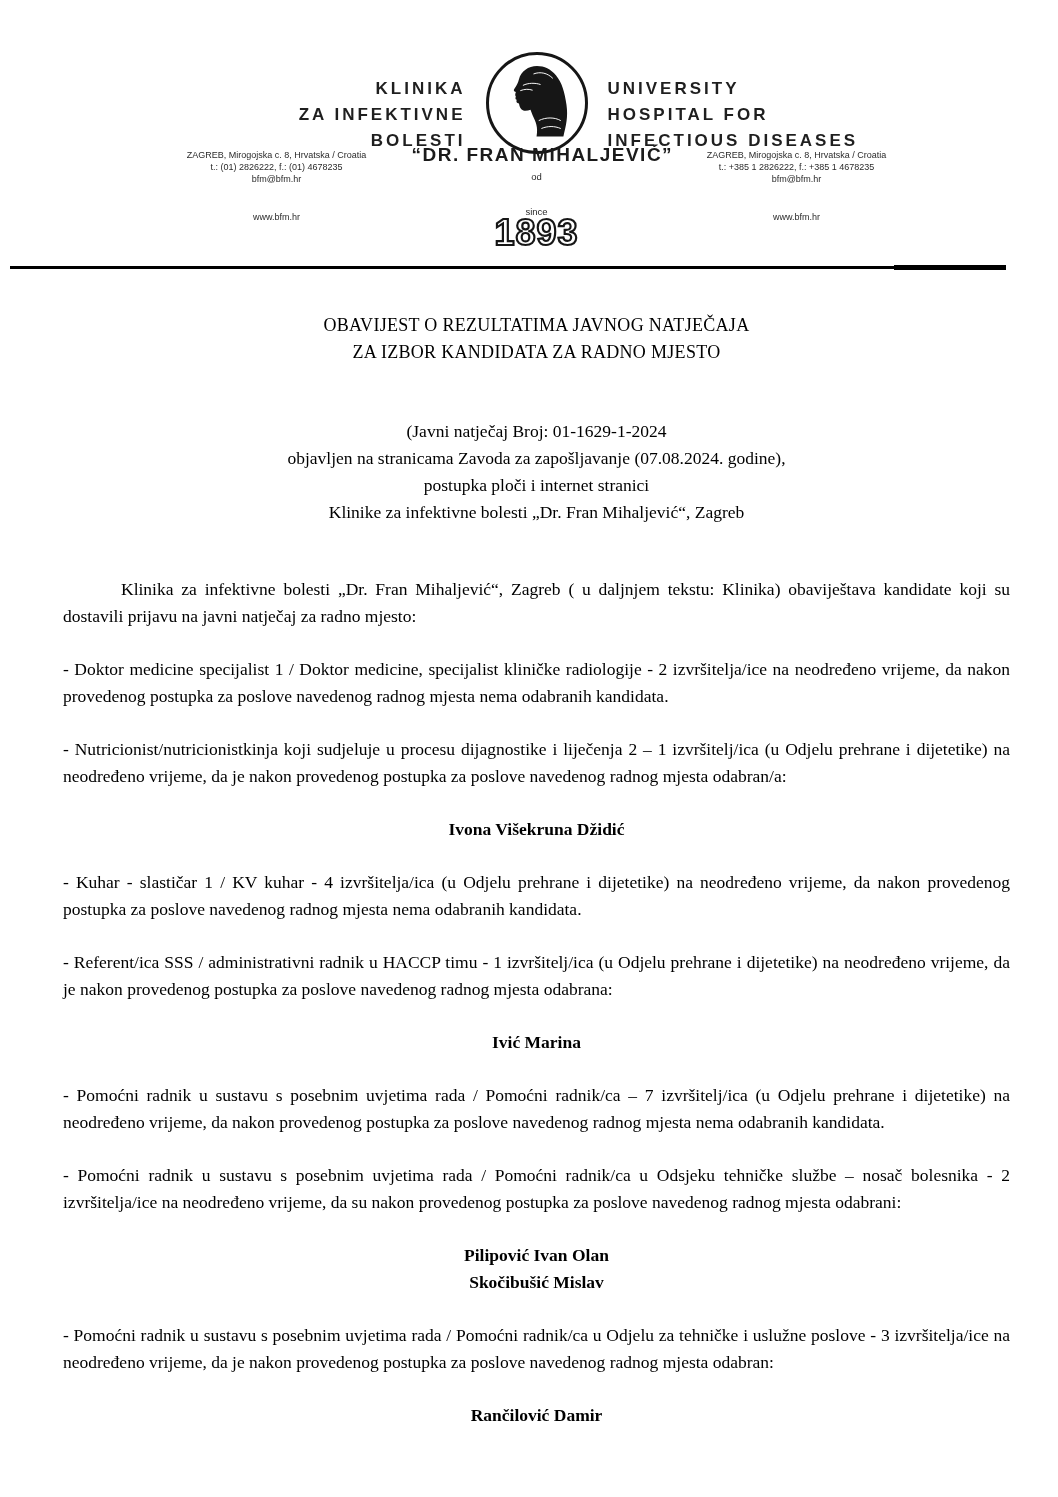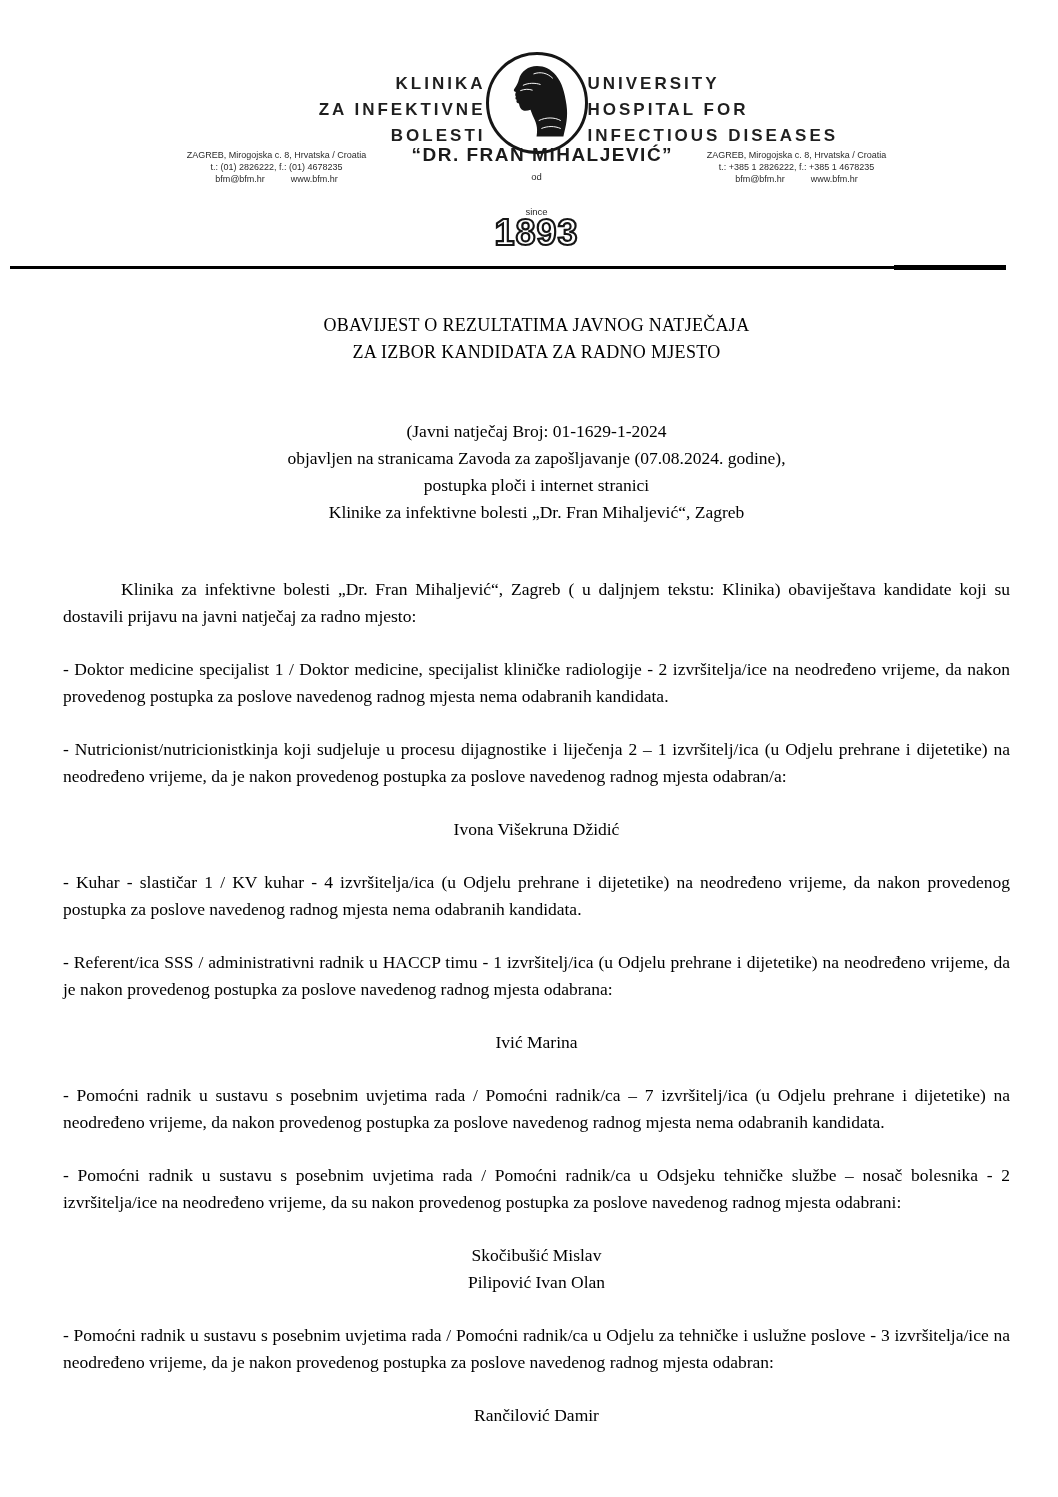--- a/index.html
+++ b/index.html
@@ -7,42 +7,42 @@
   body {
     width: 1058px; height: 1497px;
     background: #ffffff; color: #000;
     font-family: "Liberation Serif", serif;
     overflow: hidden;
   }
   .page { padding: 52px 48px 0 63px; }
 
   
   .hdr-row1 {
-    display: flex; justify-content: center; align-items: center;
-    font-family: "Liberation Sans", sans-serif;
+    display: flex; justify-content: center; align-items: flex-end;
+    gap: 20px; font-family: "Liberation Sans", sans-serif;
   }
   .org { font-size: 17px; font-weight: 600; letter-spacing: 3px;
          line-height: 26px; color: #1f1f1f; padding-top: 14px; white-space: nowrap; }
   .org.hr { text-align: right; width: 250px; }
   .org.en { text-align: left; width: 250px; }
 
   .logo-circle {
     width: 102px; height: 102px; border: 3px solid #161616; border-radius: 50%;
     display: flex; align-items: center; justify-content: center; flex: 0 0 auto;
     background: #fff;
   }
   .logo-circle svg { width: 88px; height: 88px; }
 
   .hdr-row2 {
     display: flex; justify-content: center; align-items: flex-start;
     gap: 16px; margin-top: -10px; font-family: "Liberation Sans", sans-serif;
   }
   .contact { width: 238px; text-align: center; font-size: 9px; line-height: 12px;
              color: #2a2a2a; font-weight: 500; padding-top: 5px; }
-  .contact .mailweb { display: flex; justify-content: center; gap: 26px; }
+  .contact .mailweb { display: flex; justify-content: center; gap: 26px; flex-direction: column; }
   .hdr-center { width: 250px; text-align: center; }
   .director { font-size: 19px; font-weight: 700; letter-spacing: 1.5px;
               color: #1b1b1b; white-space: nowrap; }
   .odsince { display: flex; justify-content: center; gap: 24px;
              font-size: 9.5px; color: #2a2a2a; margin-top: 5px; flex-direction: column; }
   .year {
     font-size: 36px; font-weight: 700; line-height: 30px; letter-spacing: 1px;
     color: #ffffff; -webkit-text-stroke: 2.2px #161616; margin-top: 1px;
   }
 
@@ -53,21 +53,21 @@
 
   
   .doc-title { margin-top: 40px; text-align: center;
                font-size: 18px; line-height: 27px; letter-spacing: 0.3px; }
   .subtitle  { margin-top: 52px; text-align: center;
                font-size: 17.5px; line-height: 27px; }
   .intro { margin: 50px 0 0; text-align: justify; text-indent: 58px;
            font-size: 17.5px; line-height: 27px; }
   .para  { margin: 26px 0 0; text-align: justify;
            font-size: 17.5px; line-height: 27px; }
-  .name  { margin: 26px 0 0; text-align: center; font-weight: 400;
+  .name  { margin: 26px 0 0; text-align: center; font-weight: 700;
            font-size: 17.5px; line-height: 27px; }
   .name-block { margin: 26px 0 0; }
   .name-block .name { margin: 0; }
 </style>
 </head>
 <body>
 
 <div class="page">
 
   <div>
@@ -143,19 +143,19 @@
 
   <p class="para">- Doktor medicine specijalist 1 / Doktor medicine, specijalist kliničke radiologije - 2 izvršitelja/ice na neodređeno vrijeme, da nakon provedenog postupka za poslove navedenog radnog mjesta nema odabranih kandidata.</p>
   <p class="para">- Nutricionist/nutricionistkinja koji sudjeluje u procesu dijagnostike i liječenja 2 – 1 izvršitelj/ica (u Odjelu prehrane i dijetetike) na neodređeno vrijeme, da je nakon provedenog postupka za poslove navedenog radnog mjesta odabran/a:</p>
   <p class="name">Ivona Višekruna Džidić</p>
   <p class="para">- Kuhar - slastičar 1 / KV kuhar - 4 izvršitelja/ica (u Odjelu prehrane i dijetetike) na neodređeno vrijeme, da nakon provedenog postupka za poslove navedenog radnog mjesta nema odabranih kandidata.</p>
   <p class="para">- Referent/ica SSS / administrativni radnik u HACCP timu - 1 izvršitelj/ica (u Odjelu prehrane i dijetetike) na neodređeno vrijeme, da je nakon provedenog postupka za poslove navedenog radnog mjesta odabrana:</p>
   <p class="name">Ivić Marina</p>
   <p class="para">- Pomoćni radnik u sustavu s posebnim uvjetima rada / Pomoćni radnik/ca – 7 izvršitelj/ica (u Odjelu prehrane i dijetetike) na neodređeno vrijeme, da nakon provedenog postupka za poslove navedenog radnog mjesta nema odabranih kandidata.</p>
   <p class="para">- Pomoćni radnik u sustavu s posebnim uvjetima rada / Pomoćni radnik/ca u Odsjeku tehničke službe – nosač bolesnika - 2 izvršitelja/ice na neodređeno vrijeme, da su nakon provedenog postupka za poslove navedenog radnog mjesta odabrani:</p>
   <div class="name-block">
+    <p class="name">Pilipović Ivan Olan</p>
     <p class="name">Skočibušić Mislav</p>
-    <p class="name">Pilipović Ivan Olan</p>
   </div>
   <p class="para">- Pomoćni radnik u sustavu s posebnim uvjetima rada / Pomoćni radnik/ca u Odjelu za tehničke i uslužne poslove - 3 izvršitelja/ice na neodređeno vrijeme, da je nakon provedenog postupka za poslove navedenog radnog mjesta odabran:</p>
   <p class="name">Rančilović Damir</p>
 
 </div>
 
 </body></html>

